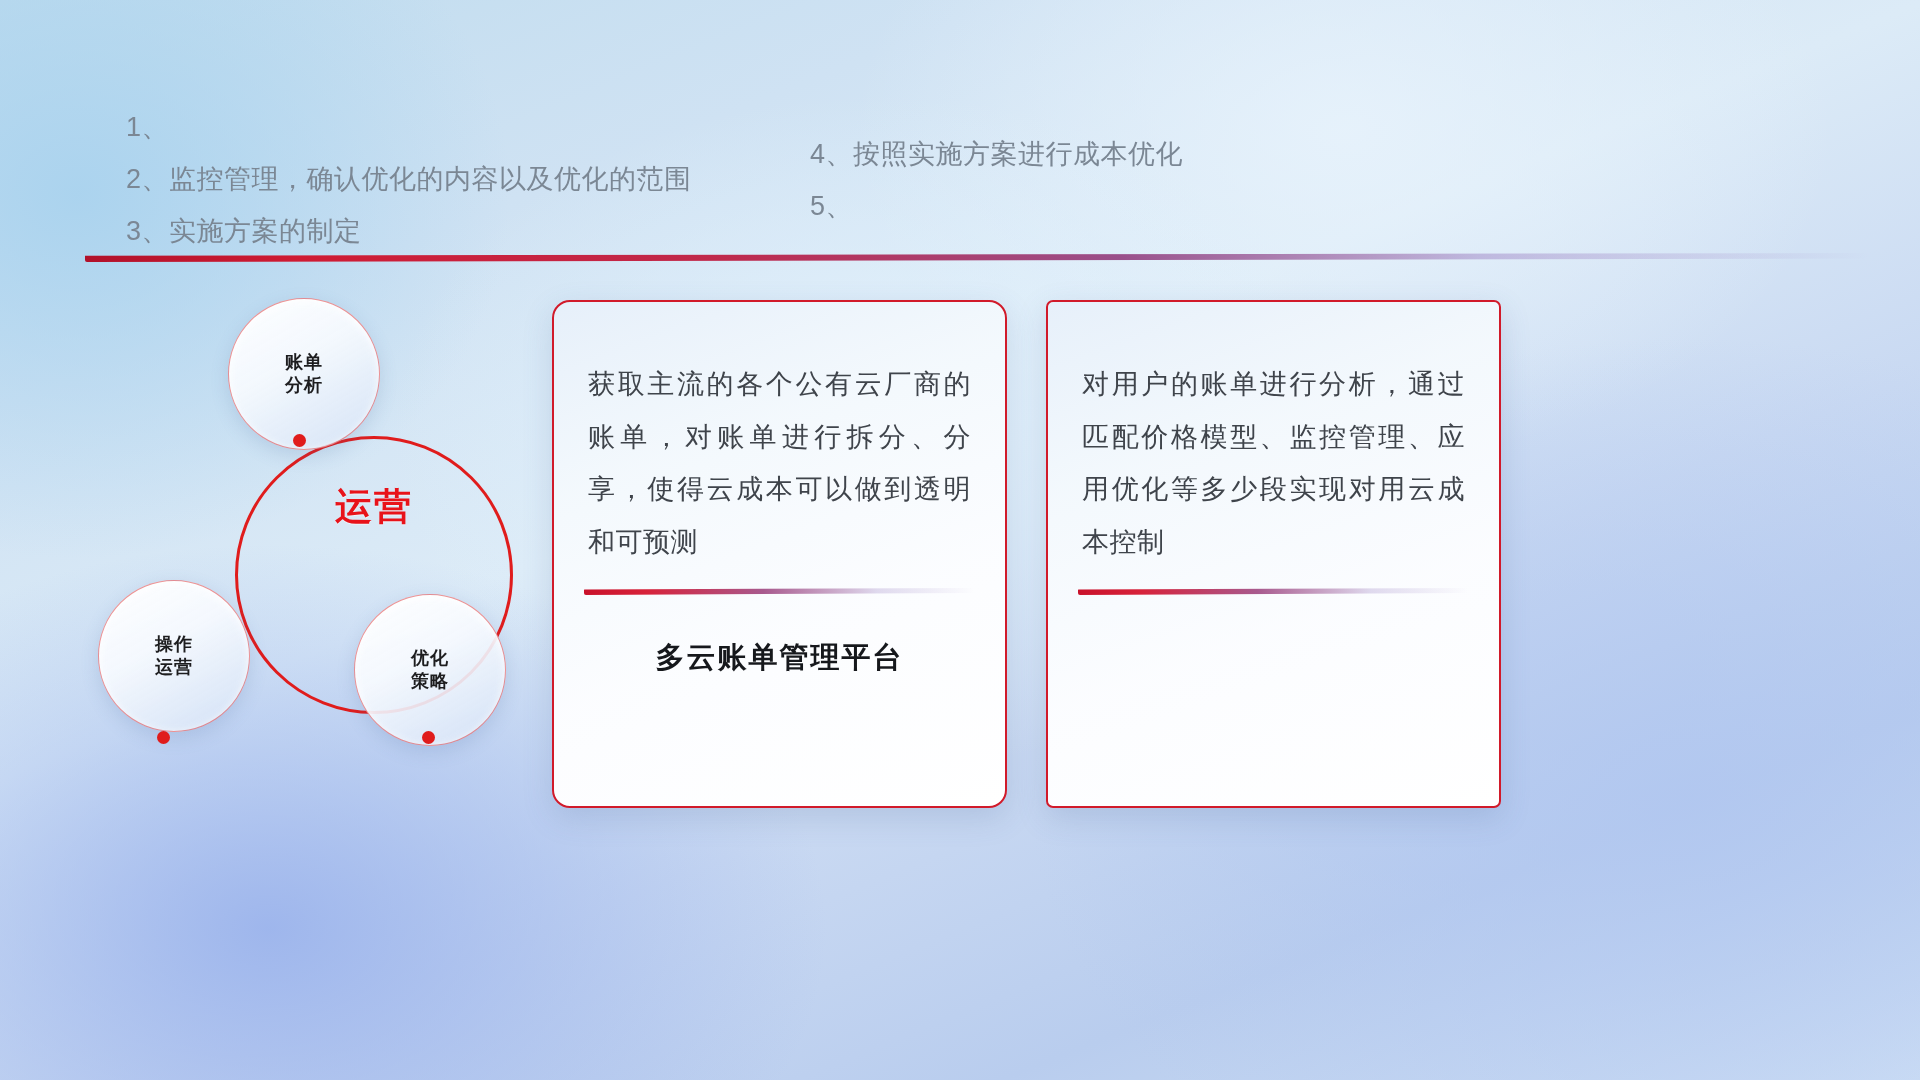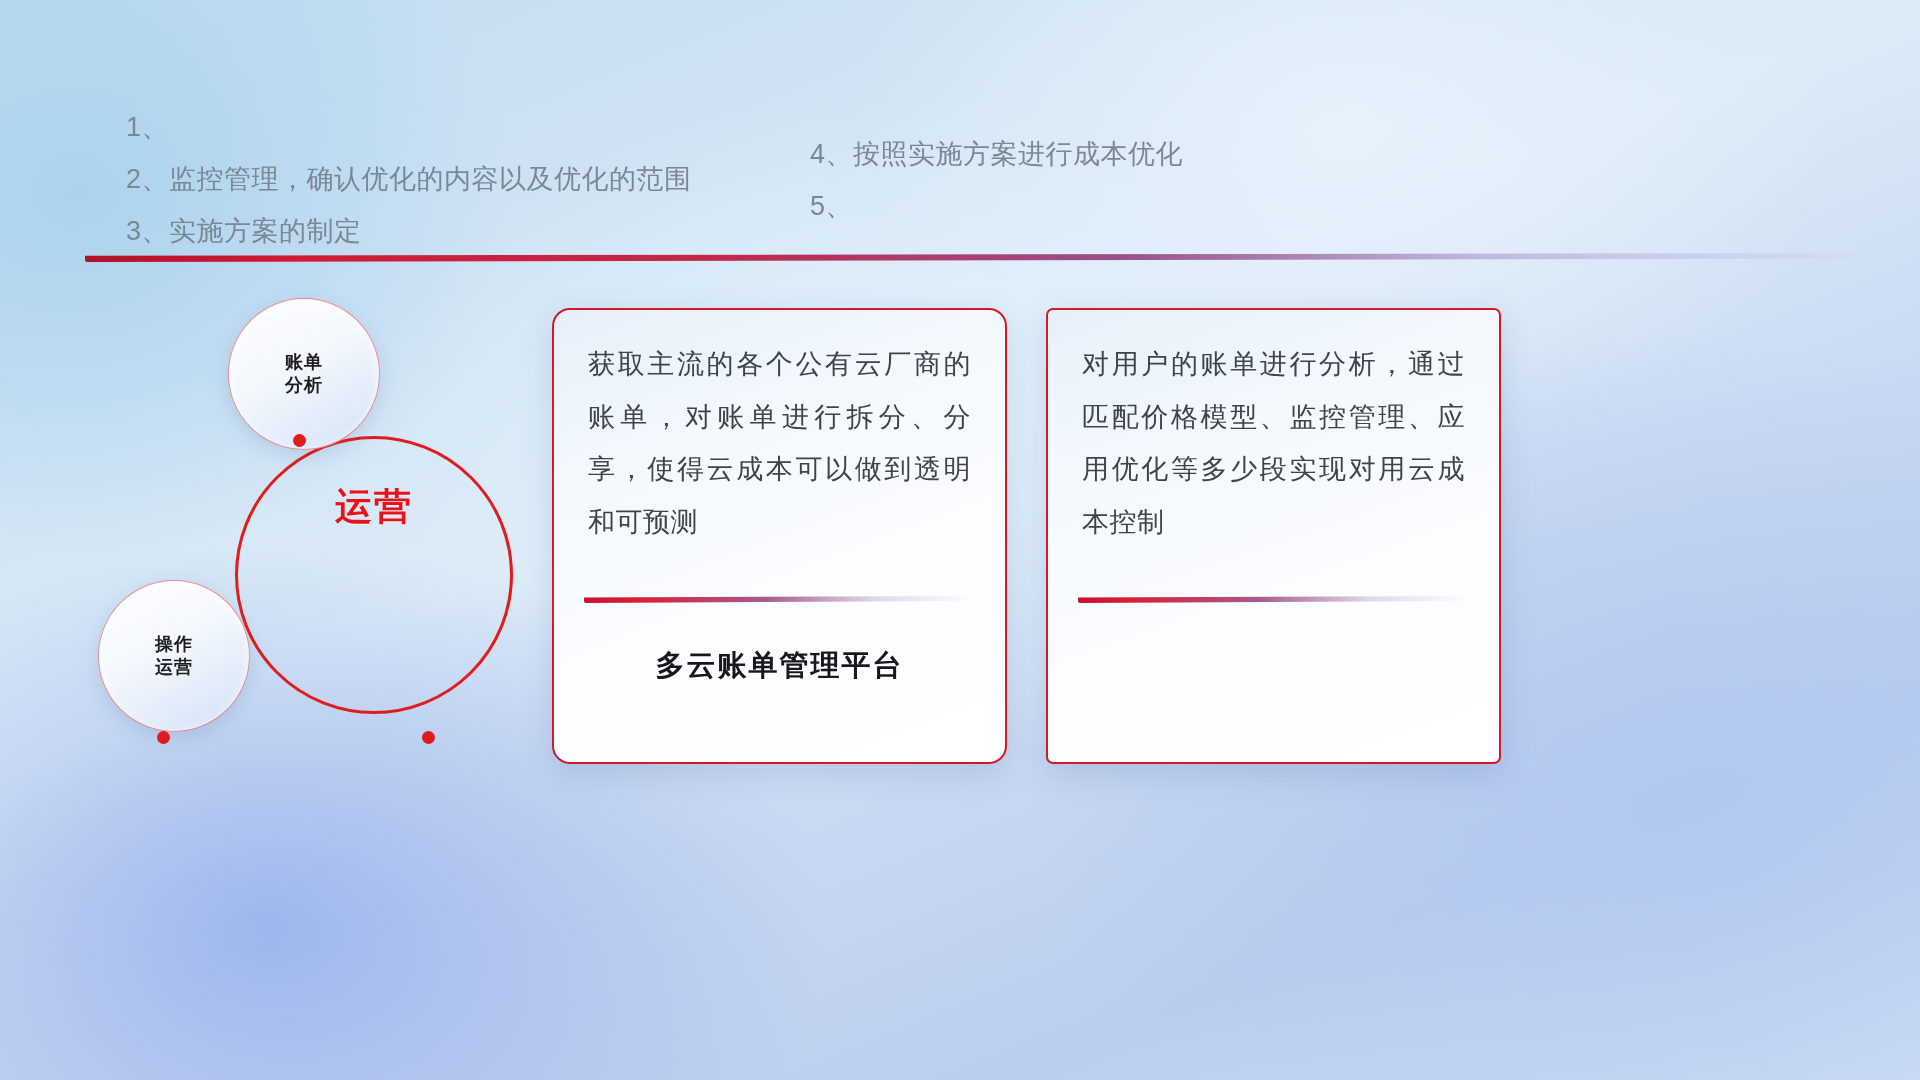--- a/index.html
+++ b/index.html
@@ -54,25 +54,25 @@
   #dot-top{left:213px;top:146px;}
   #dot-bl{left:77px;top:443px;}
   #dot-br{left:342px;top:443px;}
   .center-label{
     position:absolute;left:155px;top:196px;width:278px;text-align:center;
     font-size:37px;font-weight:bold;color:#e8131a;line-height:1.22;letter-spacing:2px;
     text-shadow:0 1px 0 rgba(255,255,255,.5);
   }
   
   .card{
-    position:absolute;top:308px;width:455px;height:456px;
+    position:absolute;top:300px;width:455px;height:508px;
     border:2px solid #d11a2a;border-radius:18px;box-sizing:border-box;
     background:linear-gradient(160deg,rgba(231,240,250,.95) 0%,rgba(244,249,253,.97) 30%,rgba(252,253,255,.99) 62%,rgba(255,255,255,1) 100%);
     box-shadow:0 10px 30px rgba(70,100,150,.18);
-    padding:28px 34px 0 34px;
+    padding:56px 34px 0 34px;
   }
   #card-1{left:552px;}
   #card-2{left:1046px;border-radius:7px;}
   .card .body{
     font-size:27px;color:#3f444b;line-height:1.95;letter-spacing:.5px;text-align:justify;
   }
   .card .bar{
     position:absolute;left:30px;width:390px;height:7px;top:286px;
     background:linear-gradient(90deg,#c9122b 0%,#d7223a 16%,#a85a8e 46%,rgba(170,150,205,.35) 75%,rgba(180,170,215,0) 100%);
     clip-path:polygon(0 22%,100% 0,100% 70%,0 100%);
@@ -128,20 +128,26 @@
       </div>
     </div>
 
     <div class="bub" id="bub-bl">
       <div class="lbl">
         <div>操作</div>
         <div>运营</div>
       </div>
     </div>
 
+    <div class="bub" id="bub-br">
+      <div class="lbl">
+        <div>优化</div>
+        <div>策略</div>
+      </div>
+    </div>
 
     <div class="dot" id="dot-top"></div>
     <div class="dot" id="dot-bl"></div>
     <div class="dot" id="dot-br"></div>
   </div>
 
   <div class="card" id="card-1">
     <div class="body">获取主流的各个公有云厂商的账单，对账单进行拆分、分享，使得云成本可以做到透明和可预测</div>
     <div class="bar"></div>
     <div class="title">多云账单管理平台</div>

